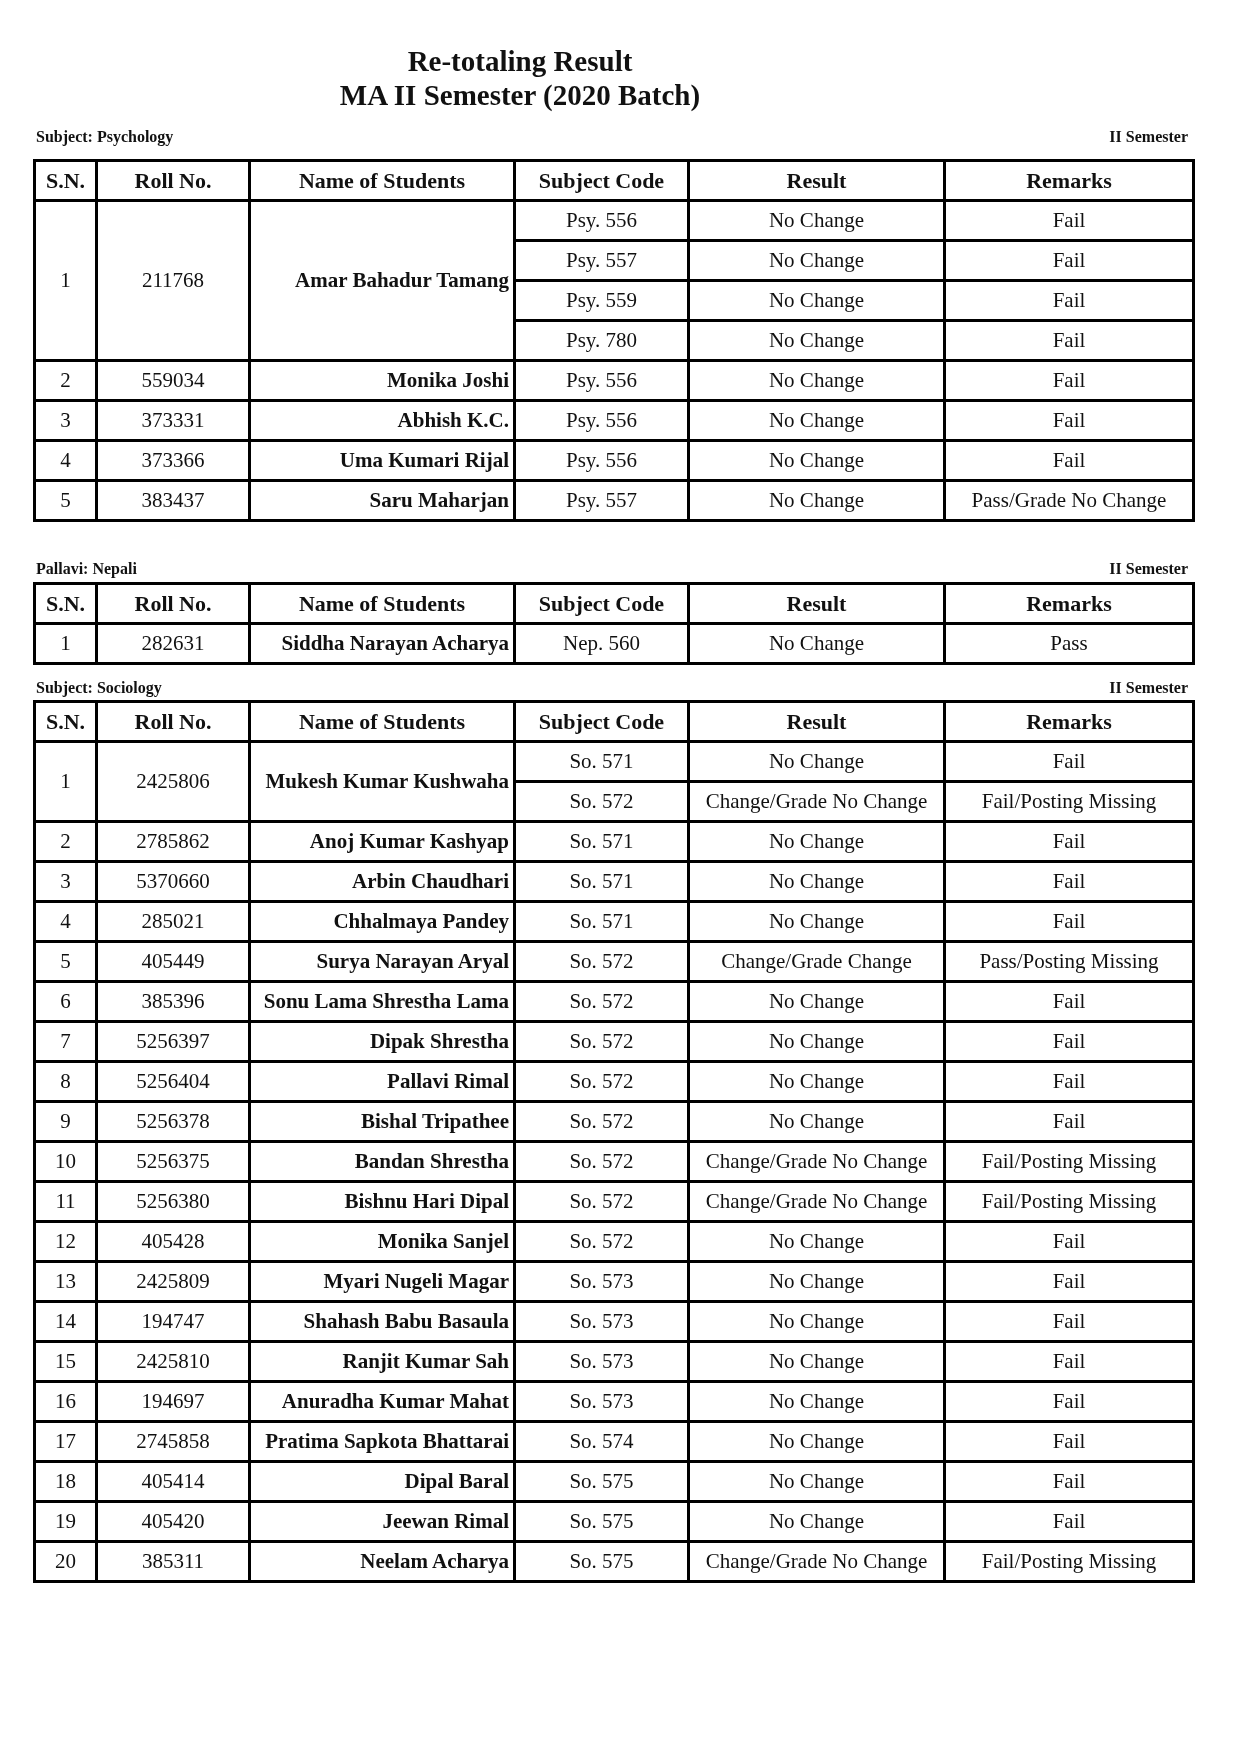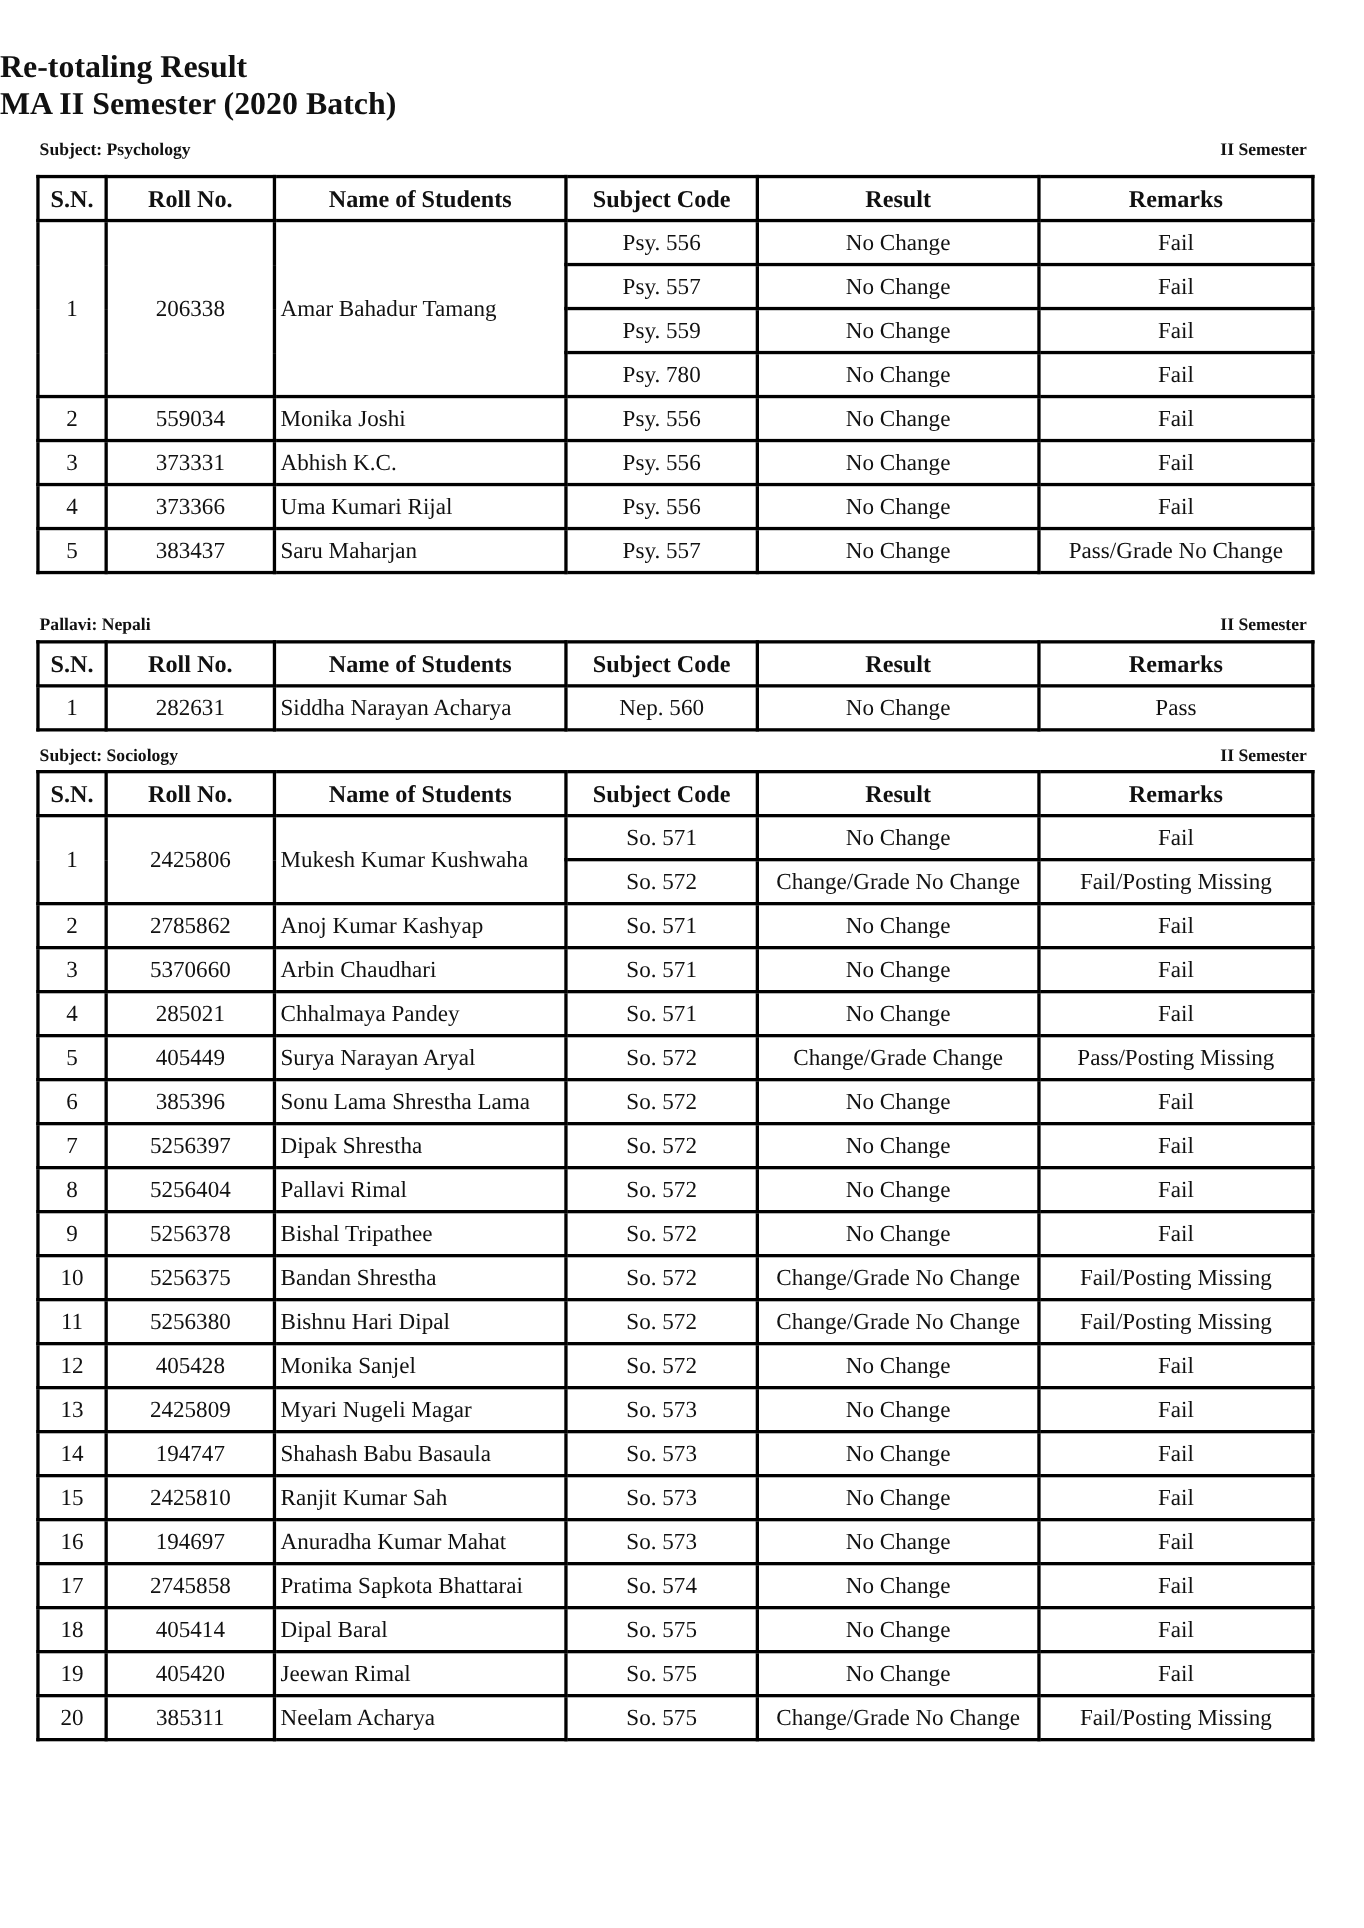--- a/index.html
+++ b/index.html
@@ -1,31 +1,31 @@
 <!DOCTYPE html>
 <html><head>
 <meta charset="utf-8">
 <style>
   html, body { margin: 0; padding: 0; background: #ffffff; }
   body { width: 1240px; height: 1753px; position: relative; overflow: hidden;
          font-family: "Liberation Serif", "DejaVu Serif", serif; color: #111; }
-  .title { position: absolute; left: 0; width: 1040px; 
+  .title { position: absolute; left: 0; width: 1040px; text-align: center;
            font-weight: bold; font-size: 29px; line-height: 34px; }
   #t1 { top: 44px; }
   #t2 { top: 78px; }
   .section-label { position: absolute; left: 36px; width: 1156px; height: 26px;
                    font-weight: bold; font-size: 16px; line-height: 26px; }
   .section-label .left { position: absolute; left: 0; top: 0; }
   .section-label .right { position: absolute; right: 4px; top: 0; }
   table.res { position: absolute; left: 33px; width: 1159px; border-collapse: collapse;
               table-layout: fixed; font-size: 21px; }
   table.res td, table.res th { border: 3px solid #000; height: 37px; padding: 0 4px;
               text-align: center; vertical-align: middle; white-space: nowrap; overflow: hidden; }
   table.res th { font-weight: bold; font-size: 22px; }
-  table.res td.name { text-align: left; }
+  table.res td.name { text-align: right; font-weight: bold; }
   col.c1 { width: 62px; } col.c2 { width: 153px; } col.c3 { width: 265px; }
   col.c4 { width: 174px; } col.c5 { width: 256px; } col.c6 { width: 249px; }
 </style>
 </head>
 <body>
 
 <div id="t1" class="title">Re-totaling Result</div>
 <div id="t2" class="title">MA II Semester (2020 Batch)</div>
 
 <div class="section-label" style="top:124px;">
@@ -47,21 +47,21 @@
         <th>Roll No.</th>
         <th>Name of Students</th>
         <th>Subject Code</th>
         <th>Result</th>
         <th>Remarks</th>
       </tr>
     </thead>
     <tbody>
       <tr>
         <td rowspan="4">1</td>
-        <td rowspan="4">206338</td>
+        <td rowspan="4">211768</td>
         <td class="name" rowspan="4">Amar Bahadur Tamang</td>
         <td>Psy. 556</td>
         <td>No Change</td>
         <td>Fail</td>
       </tr>
       <tr>
         <td>Psy. 557</td>
         <td>No Change</td>
         <td>Fail</td>
       </tr>

